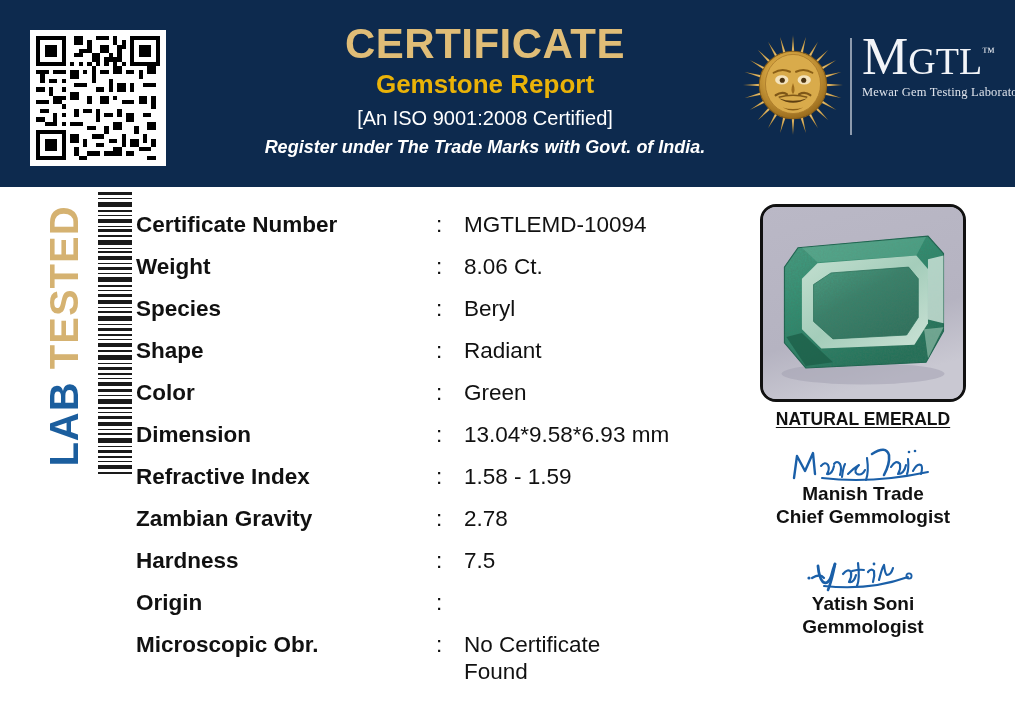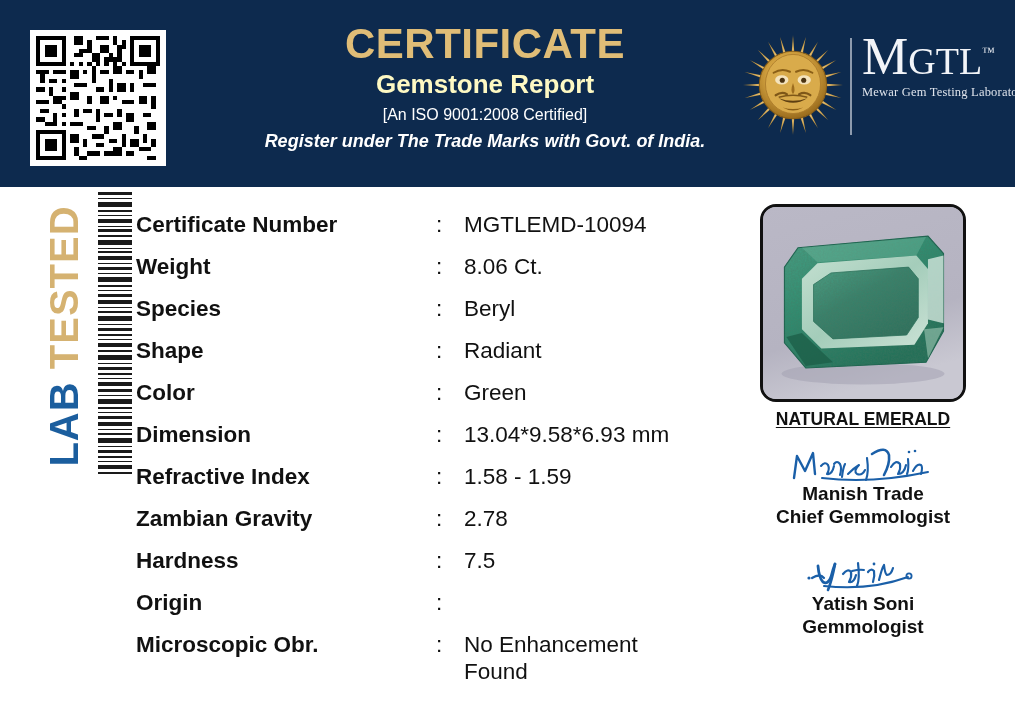--- a/index.html
+++ b/index.html
@@ -27,25 +27,25 @@
 
   .title-block {
     position: absolute; left: 230px; top: 22px; width: 510px;
     text-align: center;
   }
   .cert-title {
     color: #e0bd77; font-size: 42px; font-weight: bold;
     letter-spacing: 0.5px; line-height: 1.05;
   }
   .cert-sub {
-    color: #fef9c3; font-size: 26px; font-weight: bold;
+    color: #eab308; font-size: 26px; font-weight: bold;
     line-height: 1.25; margin-top: 2px;
   }
   .cert-iso {
-    color: #ffffff; font-size: 16px; font-weight: normal;
+    color: #ffffff; font-size: 20px; font-weight: normal;
     line-height: 1.3; margin-top: 4px;
   }
   .cert-register {
     color: #ffffff; font-size: 18px; font-weight: bold; font-style: italic;
     line-height: 1.28; margin-top: 5px;
   }
 
   
   .logo {
     position: absolute; left: 742px; top: 32px;
@@ -460,21 +460,21 @@
       <div class="field-colon">:</div>
       <div class="field-value">7.5</div>
     </div>
     <div class="field-row">
       <div class="field-label">Origin</div>
       <div class="field-colon">:</div>
     </div>
     <div class="field-row tall">
       <div class="field-label">Microscopic Obr.</div>
       <div class="field-colon">:</div>
-      <div class="field-value">No Enhancement
+      <div class="field-value">No Certificate
 Found</div>
     </div>
   </div>
 
   <div class="gem-frame">
     <svg viewBox="0 0 206 198" aria-label="emerald cut green gemstone">
       <defs>
         <linearGradient id="bgG" x1="0" y1="0" x2="0.3" y2="1">
           <stop offset="0%" stop-color="#bab8c6"></stop>
           <stop offset="70%" stop-color="#b5b3c1"></stop>

